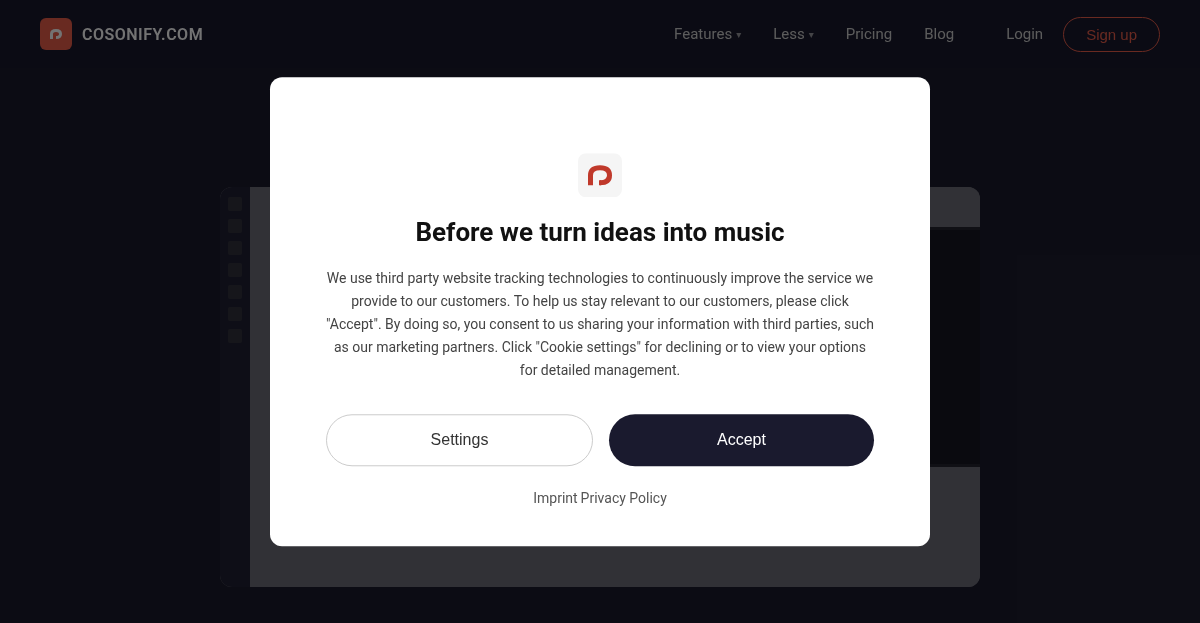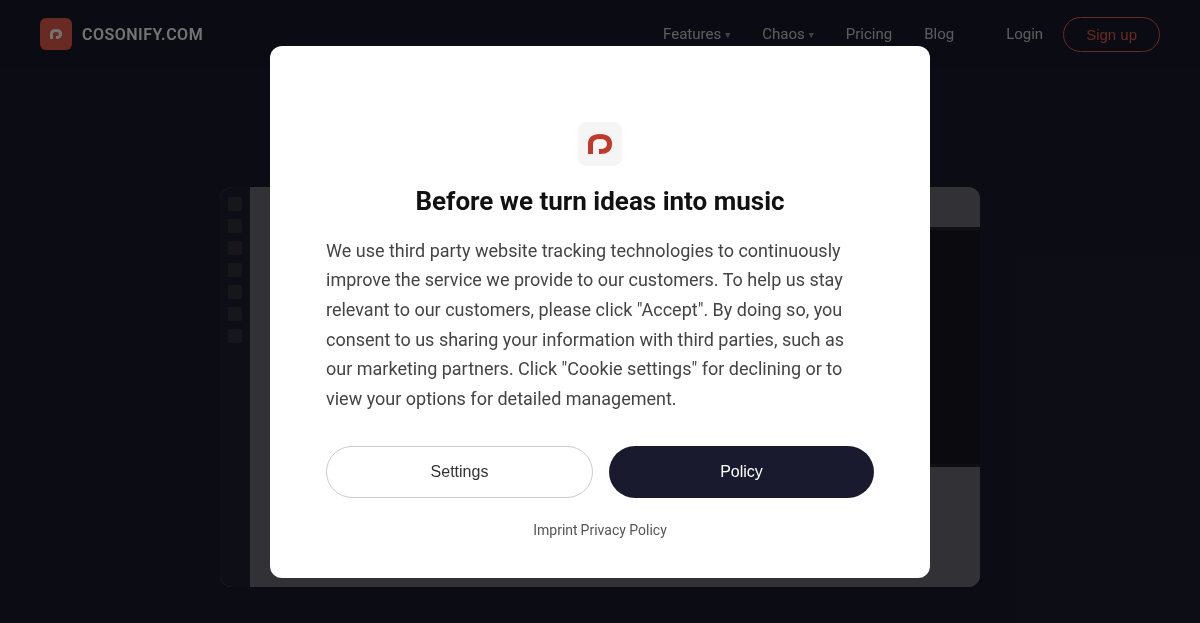--- a/index.html
+++ b/index.html
@@ -211,24 +211,24 @@
 
     .modal-title {
       font-size: 26px;
       font-weight: 700;
       color: #111;
       margin-bottom: 20px;
       text-align: center;
     }
 
     .modal-body {
-      font-size: 18px;
+      font-size: 14px;
       color: #444;
       line-height: 1.65;
-      text-align: left;
+      text-align: center;
       margin-bottom: 32px;
       max-width: 560px;
     }
 
     .modal-buttons {
       display: flex;
       gap: 16px;
       width: 100%;
       margin-bottom: 24px;
     }
@@ -283,21 +283,21 @@
       </div>
       <span class="logo-text">COSONIFY.COM</span>
     </div>
 
     <div class="nav-links">
       <a class="nav-link">
         <span>Features</span>
         <span class="nav-chevron">▾</span>
       </a>
       <a class="nav-link">
-        <span>Chaos</span>
+        <span>Less</span>
         <span class="nav-chevron">▾</span>
       </a>
       <a class="nav-link">
         <span>Pricing</span>
       </a>
       <a class="nav-link">
         <span>Blog</span>
       </a>
     </div>
 
@@ -336,20 +336,20 @@
     <path d="M10 22 Q10 12 22 12 Q34 12 34 22 Q34 32 22 32 L22 27 Q29 27 29 22 Q29 17 22 17 Q15 17 15 22 L15 32 L10 32 Z" fill="#c0392b"></path>
     <path d="M22 27 L22 32" stroke="#c0392b" stroke-width="2"></path>
   </svg>
 
   <h2 class="modal-title">Before we turn ideas into music</h2>
 
   <p class="modal-body">We use third party website tracking technologies to continuously improve the service we provide to our customers. To help us stay relevant to our customers, please click "Accept". By doing so, you consent to us sharing your information with third parties, such as our marketing partners. Click "Cookie settings" for declining or to view your options for detailed management.</p>
 
   <div class="modal-buttons">
     <button class="settings-btn">Settings</button>
-    <button class="accept-btn">Policy</button>
+    <button class="accept-btn">Accept</button>
   </div>
 
   <div class="modal-footer-links">
     <a class="footer-link">Imprint</a>
     <a class="footer-link">Privacy Policy</a>
   </div>
 </div>
 
 </body></html>

